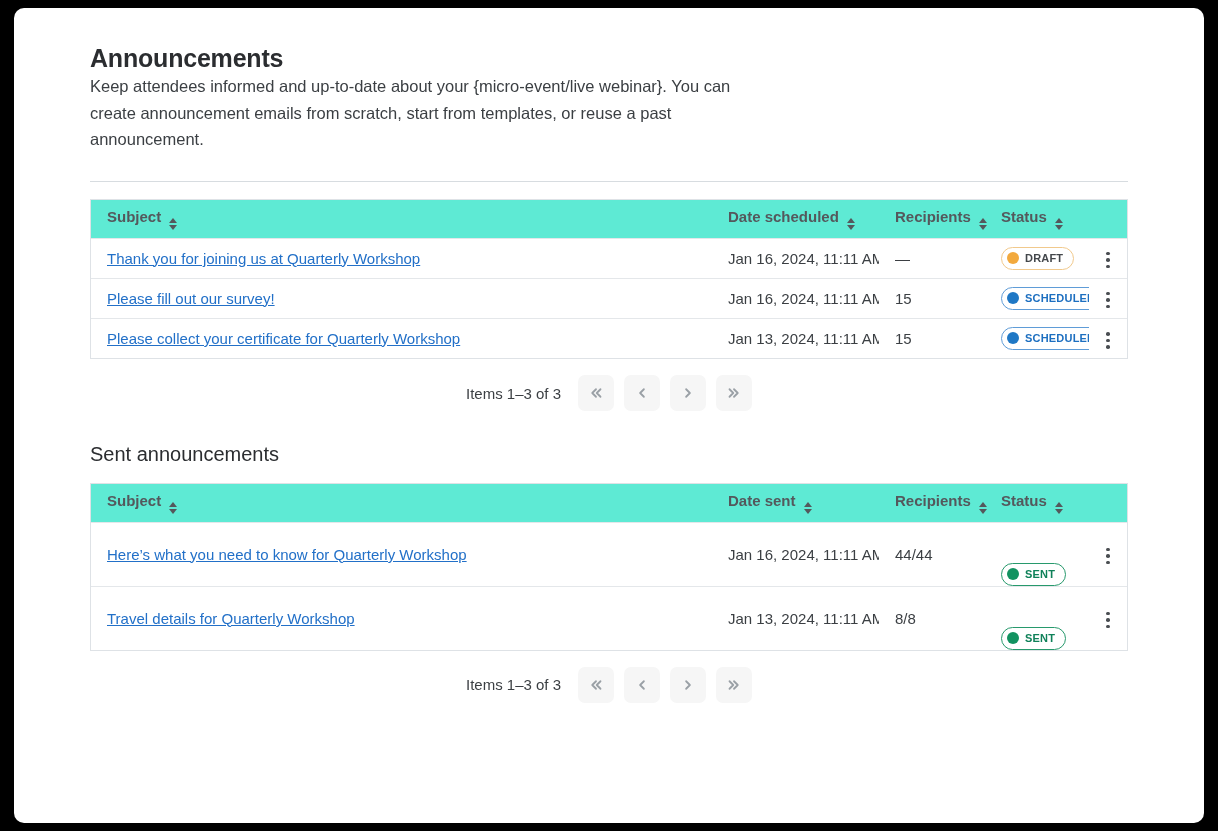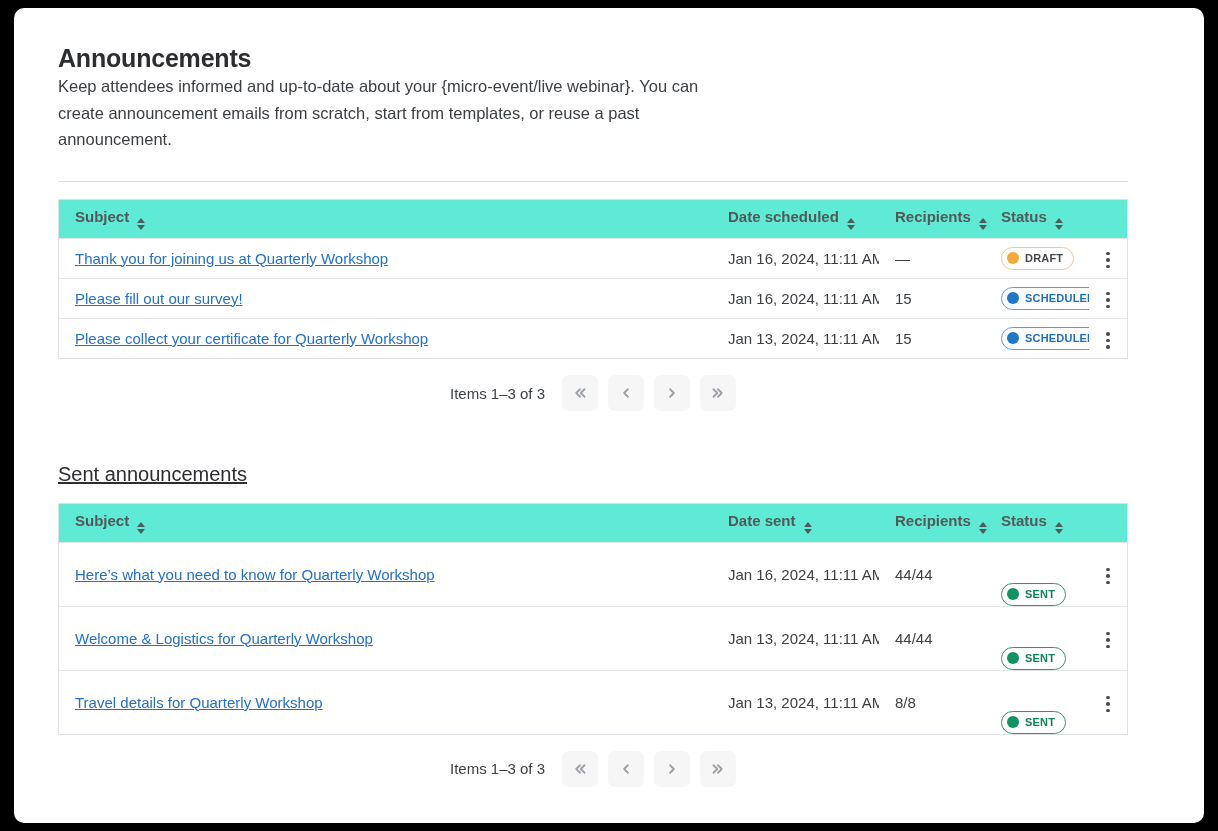--- a/index.html
+++ b/index.html
@@ -1,19 +1,19 @@
 <!DOCTYPE html>
 <html><head>
 <meta charset="utf-8">
 <style>
   * { margin:0; padding:0; box-sizing:border-box; }
   html,body { width:1218px; height:831px; background:#000; font-family:"Liberation Sans","DejaVu Sans",sans-serif; }
   .stage { position:relative; width:1218px; height:831px; background:#000; overflow:hidden; }
   .card { position:absolute; left:14px; top:8px; right:14px; bottom:8px; background:#fff; border-radius:10px; overflow:hidden; }
-  .content { padding:36px 76px 0 44px;border-radius:9px; }
+  .content { padding:36px 76px 0 76px;border-radius:9px; }
 
   .page-title { font-size:25px; font-weight:700; color:#2b2d30; letter-spacing:-0.2px; }
   .page-desc { max-width:668px; font-size:16.5px; line-height:1.62; color:#3b3f43; }
 
   .toolbar { display:flex; gap:12px; margin-top:26px; }
   .btn { height:39px; border-radius:6px; font-size:15px; font-family:inherit; cursor:pointer; display:inline-flex; align-items:center; justify-content:center; }
   .btn-primary { background:#1d6fc4; color:#fff; border:1px solid #1d6fc4; padding:0 19px; }
   .btn-outline { background:#fff; color:#1d6fc4; border:1px solid #1d6fc4; padding:0 16px; gap:9px; }
   .btn-outline svg { display:block; }
 
@@ -42,21 +42,21 @@
 
   .kebab { width:30px; height:30px; border:none; background:transparent; cursor:pointer; display:inline-flex; flex-direction:column; align-items:center; justify-content:center; gap:3px; }
   .kebab .kdot { width:3.5px; height:3.5px; border-radius:50%; background:#4a4e52; }
   td.kebab-cell { padding:0; text-align:center; }
 
   .pagination { display:flex; justify-content:center; align-items:center; gap:10px; margin-top:16px; }
   .pagination .items-label { font-size:15px; color:#3b3f43; margin-right:7px; }
   .page-btn { width:36px; height:36px; border:none; border-radius:7px; background:#f6f6f6; display:flex; align-items:center; justify-content:center; cursor:pointer; }
   .page-btn svg { display:block; }
 
-  .section-heading.second { margin-top:52px;text-decoration:underline; }
+  .section-heading.second { margin-top:32px; }
 </style>
 </head>
 <body>
 
 <div class="stage">
   <div class="card">
     <div class="content">
 
       <h1 class="page-title">Announcements</h1>
       <p class="page-desc">Keep attendees informed and up-to-date about your {micro-event/live webinar}. You can create announcement emails from scratch, start from templates, or reuse a past announcement.</p>
@@ -209,34 +209,20 @@
                     <span class="dot"></span>
                     <span>SENT</span>
                   </span></td>
               <td class="kebab-cell"><button class="kebab">
                     <span class="kdot"></span>
                     <span class="kdot"></span>
                     <span class="kdot"></span>
                   </button></td>
             </tr>
             <tr>
-              <td><a href="#" class="subject-link">Welcome &amp; Logistics for Quarterly Workshop</a></td>
-              <td>Jan 13, 2024, 11:11 AM</td>
-              <td>44/44</td>
-              <td><span class="badge badge--sent">
-                    <span class="dot"></span>
-                    <span>SENT</span>
-                  </span></td>
-              <td class="kebab-cell"><button class="kebab">
-                    <span class="kdot"></span>
-                    <span class="kdot"></span>
-                    <span class="kdot"></span>
-                  </button></td>
-            </tr>
-            <tr>
               <td><a href="#" class="subject-link">Travel details for Quarterly Workshop</a></td>
               <td>Jan 13, 2024, 11:11 AM</td>
               <td>8/8</td>
               <td><span class="badge badge--sent">
                     <span class="dot"></span>
                     <span>SENT</span>
                   </span></td>
               <td class="kebab-cell"><button class="kebab">
                     <span class="kdot"></span>
                     <span class="kdot"></span>

